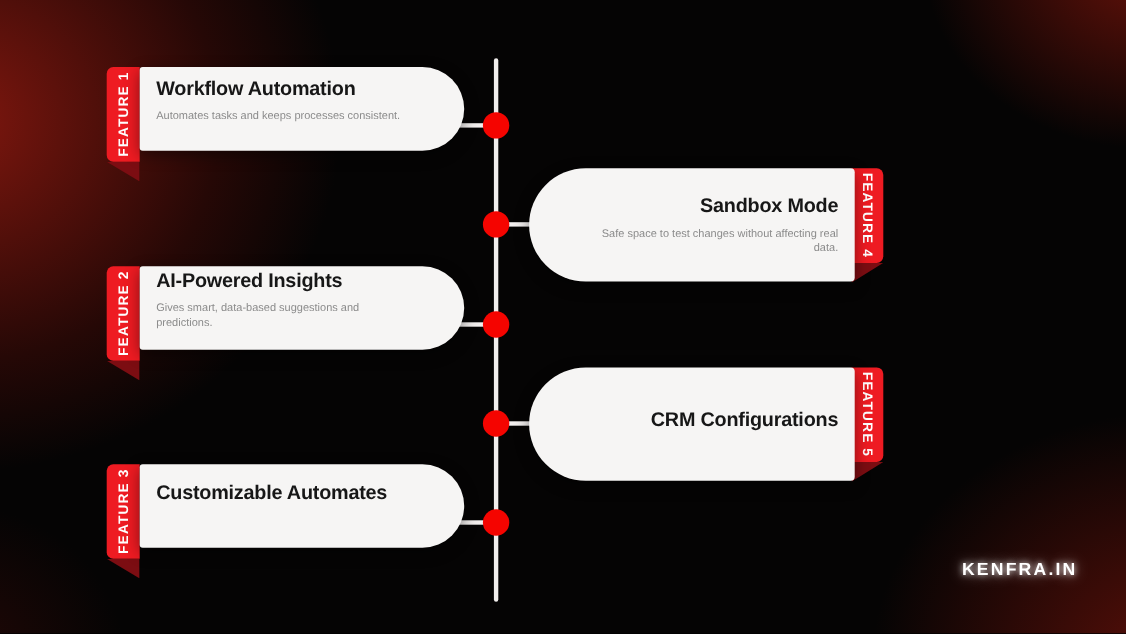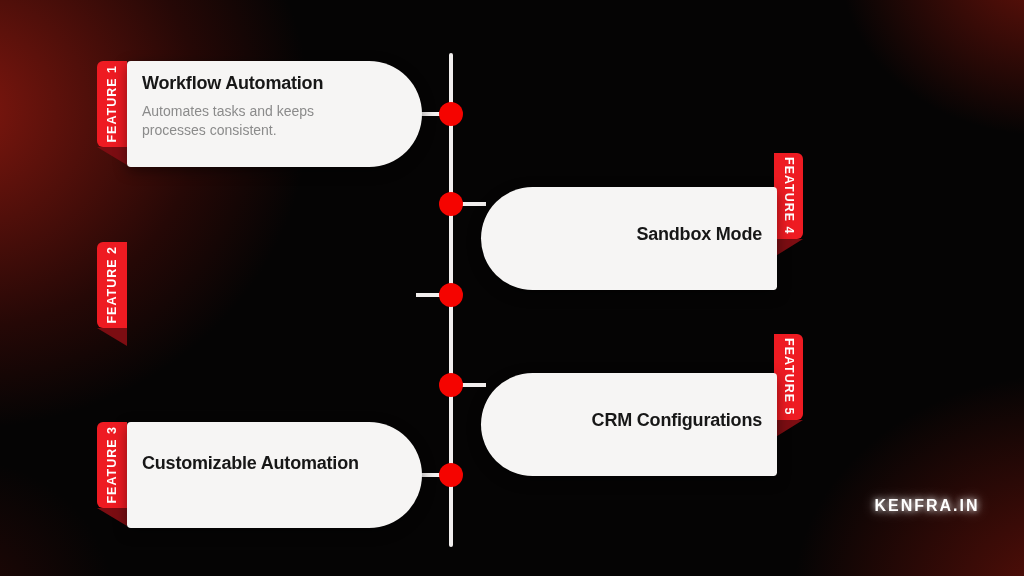--- a/index.html
+++ b/index.html
@@ -52,36 +52,36 @@
     background:var(--dot);
   }
 
   
   .card{
     position:absolute;display:flex;align-items:center;
     background:var(--card-bg);
     box-shadow:0 4px 14px rgba(0,0,0,0.45);
   }
   .card.left{
-    left:127px;width:295px;height:106px;
+    left:127px;width:295px;height:76px;
     border-radius:4px 56px 56px 4px;
     padding:10px 58px 26px 15px;
   }
   .card.right{
     left:481px;width:296px;height:103px;
     border-radius:56px 4px 4px 56px;
     padding:10px 15px 10px 58px;
     text-align:right;justify-content:flex-end;
   }
   .card-heading{
     font-size:18px;font-weight:bold;color:var(--heading);
     letter-spacing:-0.2px;margin-bottom:8px;
   }
   .card-desc{
-    font-size:14px;color:var(--body-text);line-height:1.3;
+    font-size:10px;color:var(--body-text);line-height:1.3;
   }
 
   
   .tab{
     position:absolute;width:30px;background:var(--accent);
     display:flex;align-items:center;justify-content:center;
   }
   .tab.t-left{left:97px;height:86px;border-radius:6px 0 0 6px;}
   .tab.t-right{left:774px;width:29px;height:86px;border-radius:0 6px 6px 0;}
   .tab-label{
@@ -92,26 +92,26 @@
   .fold{
     position:absolute;width:30px;height:18px;background:var(--fold);
   }
   .fold.f-left{left:97px;clip-path:polygon(0 0,100% 0,100% 100%);}
   .fold.f-right{left:774px;width:29px;clip-path:polygon(0 0,100% 0,0 100%);}
 
   
   .pos-c1{top:61px;}   .pos-t1{top:61px;}  .pos-f1{top:147px;}
   .pos-c2{top:242px;}  .pos-t2{top:242px;} .pos-f2{top:328px;}
   .pos-c3{top:422px;}  .pos-t3{top:422px;} .pos-f3{top:508px;}
-  .pos-c4{top:153px;margin-top:34px;}  .pos-t4{top:153px;} .pos-f4{top:239px;}
-  .pos-c5{top:334px;margin-top:39px;}  .pos-t5{top:334px;} .pos-f5{top:420px;}
+  .pos-c4{top:153px;}  .pos-t4{top:153px;} .pos-f4{top:239px;}
+  .pos-c5{top:334px;}  .pos-t5{top:334px;} .pos-f5{top:420px;}
 
   
   .brand{
-    position:absolute;left:847px;top:497px;width:160px;text-align:center;
+    position:absolute;left:847px;top:510px;width:160px;text-align:center;
     color:#fff;font-size:16px;font-weight:bold;letter-spacing:2px;
     text-shadow:0 0 6px rgba(255,255,255,0.9),0 0 14px rgba(255,255,255,0.55);
     white-space:nowrap;
   }
 </style>
 </head>
 <body>
 
 <div class="stage">
 
@@ -141,43 +141,50 @@
     </div>
   </div>
 
   <div class="fold f-right pos-f4"></div>
   <div class="tab t-right pos-t4">
     <span class="tab-label">FEATURE 4</span>
   </div>
   <div class="card right pos-c4">
     <div>
       <div class="card-heading">Sandbox Mode</div>
+      <div class="card-desc">Safe space to test changes without affecting real data.</div>
     </div>
   </div>
 
   <div class="fold f-left pos-f2"></div>
   <div class="tab t-left pos-t2">
     <span class="tab-label">FEATURE 2</span>
+  </div>
+  <div class="card left pos-c2">
+    <div>
+      <div class="card-heading">AI-Powered Insights</div>
+      <div class="card-desc">Gives smart, data-based suggestions and predictions.</div>
+    </div>
   </div>
 
   <div class="fold f-right pos-f5"></div>
   <div class="tab t-right pos-t5">
     <span class="tab-label">FEATURE 5</span>
   </div>
   <div class="card right pos-c5">
     <div>
       <div class="card-heading">CRM Configurations</div>
     </div>
   </div>
 
   <div class="fold f-left pos-f3"></div>
   <div class="tab t-left pos-t3">
     <span class="tab-label">FEATURE 3</span>
   </div>
   <div class="card left pos-c3">
     <div>
-      <div class="card-heading">Customizable Automation</div>
+      <div class="card-heading">Customizable Automates</div>
     </div>
   </div>
 
   <div class="brand">KENFRA.IN</div>
 
 </div>
 
 </body></html>

